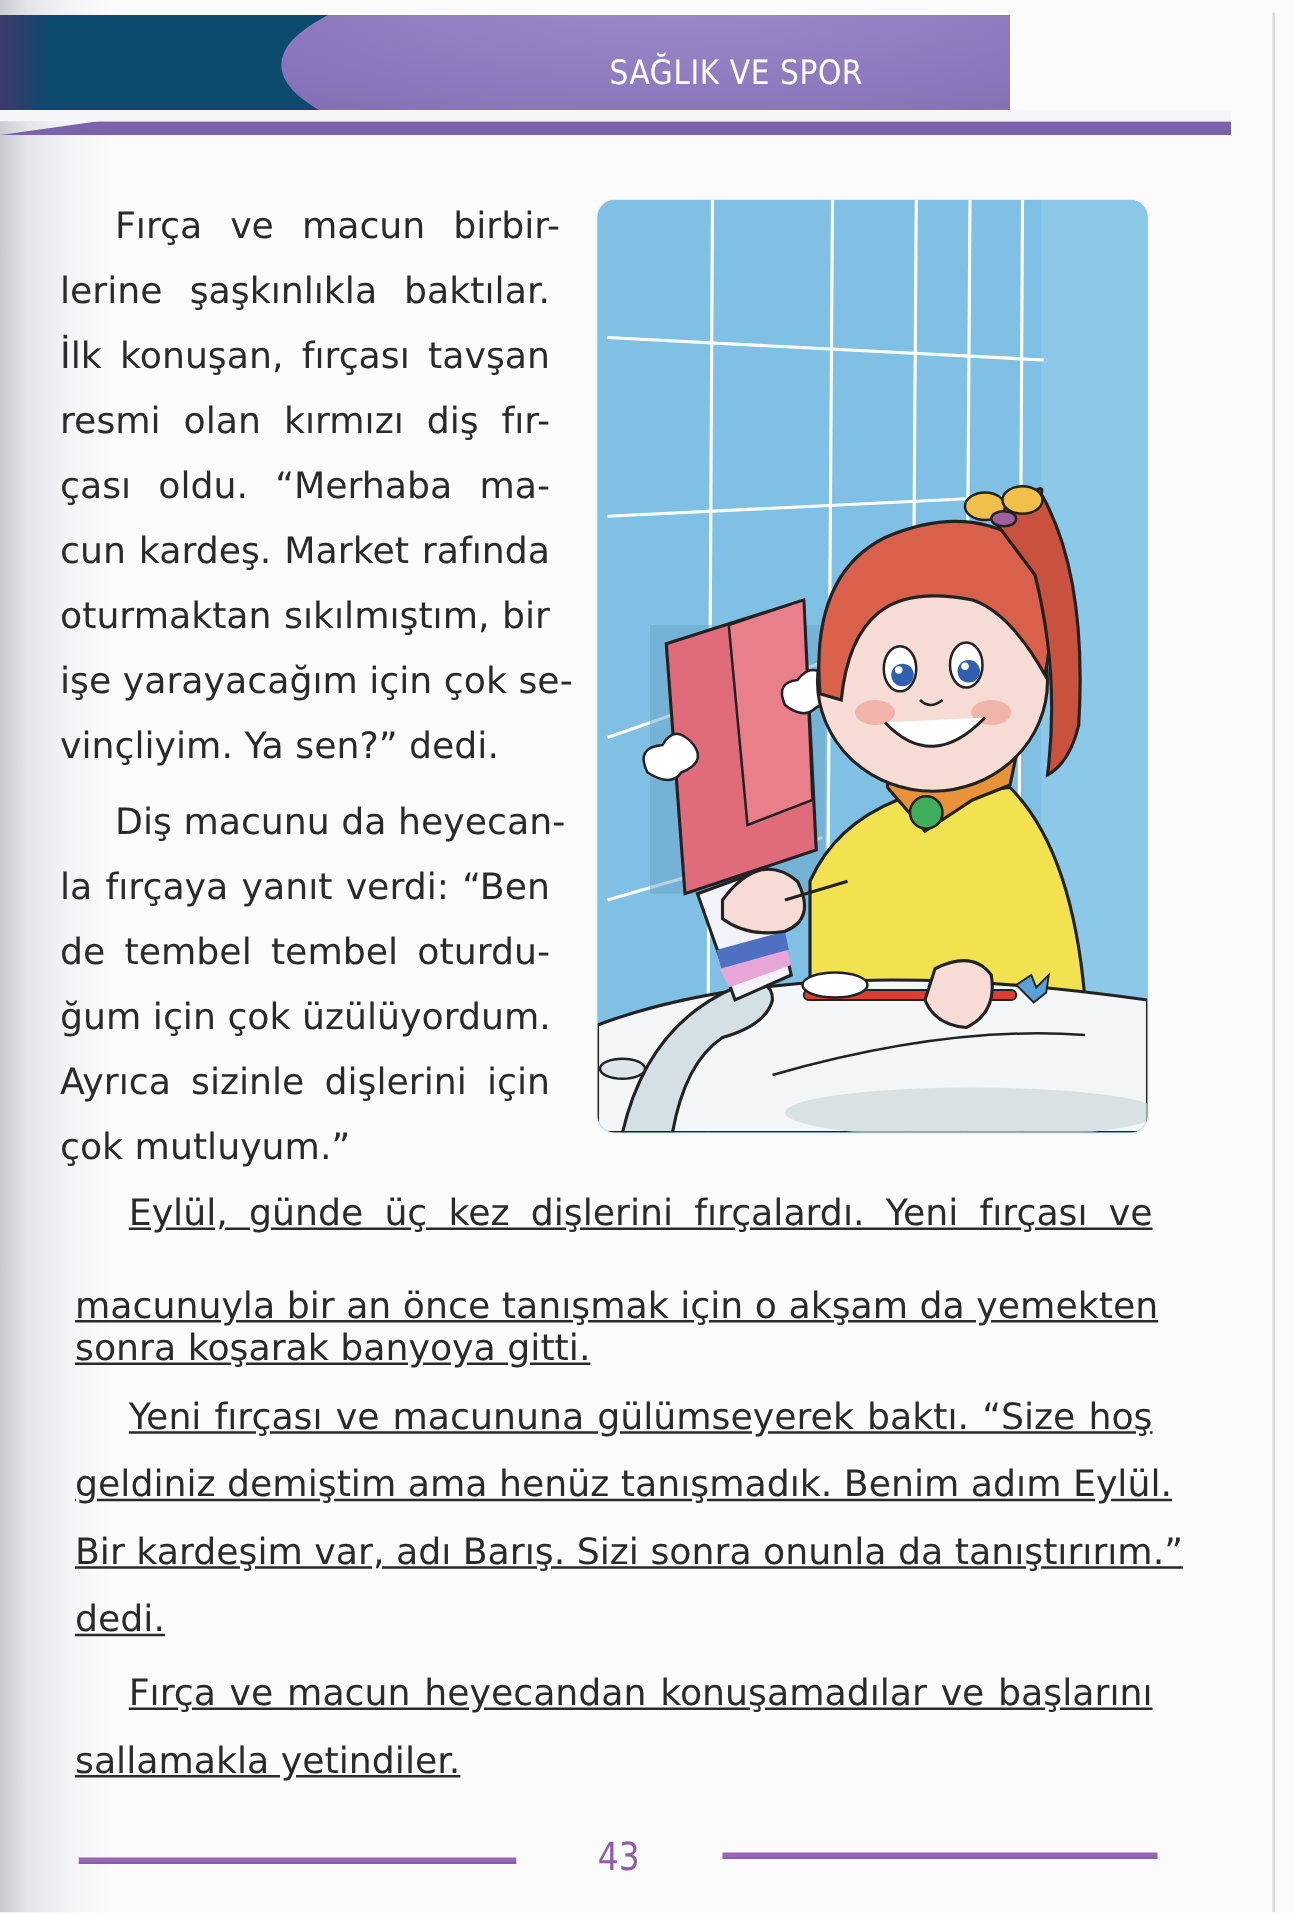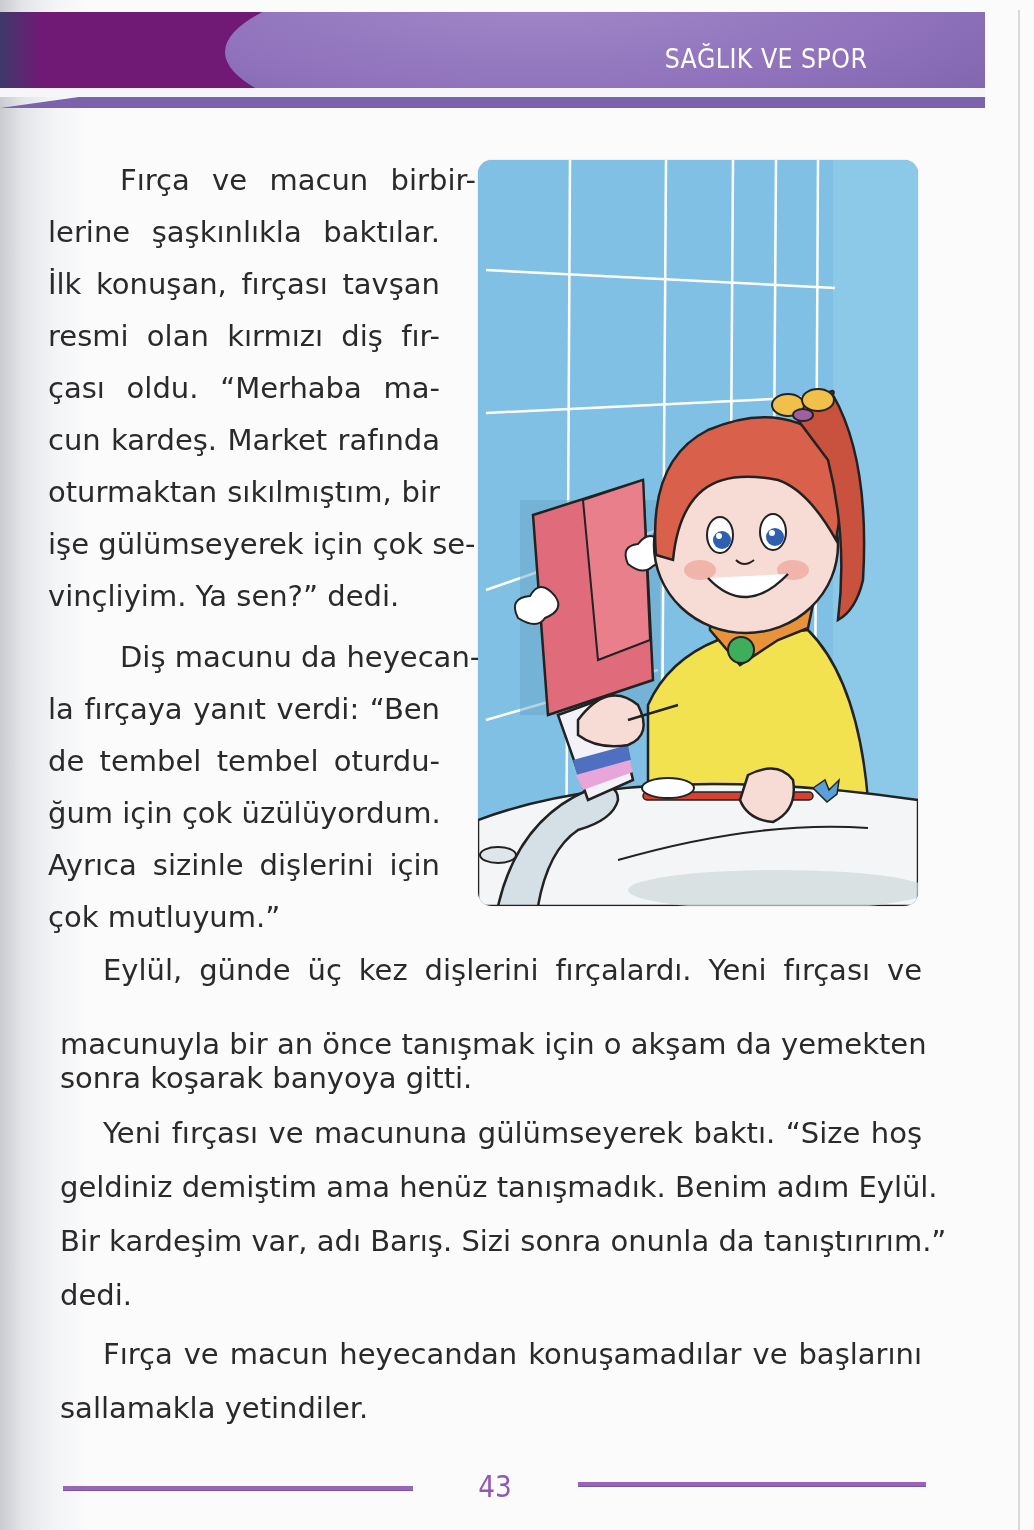--- a/index.html
+++ b/index.html
@@ -11,22 +11,22 @@
   }
   .gutter {
     position:absolute; left:0; top:0; width:90px; height:1530px;
     background:linear-gradient(90deg, #c9cbd0 0%, #e3e5e9 25%, #f3f4f6 60%, rgba(251,251,252,0) 100%);
   }
   .right-edge {
     position:absolute; left:1018px; top:10px; width:2px; height:1520px; background:#d8d9dc;
   }
   
   .header-band {
-    position:absolute; left:0; top:12px; width:985px; height:76px;
-    background:#701a75; overflow:hidden;
+    position:absolute; left:0; top:12px; width:808px; height:76px;
+    background:#0c4a6e; overflow:hidden;
   }
   .header-band .wave {
     position:absolute; left:225px; top:-60px; width:900px; height:200px;
     border-radius:50%;
     background:radial-gradient(ellipse at 35% 20%, #a58fce 0%, #9177bf 45%, #7e66b0 75%);
     opacity:0.95;
   }
   .header-band .left-shade {
     position:absolute; left:0; top:0; width:40px; height:100%;
     background:linear-gradient(90deg, #3d3a6a, rgba(122,98,173,0));
@@ -43,22 +43,22 @@
     position:absolute; left:0; top:97px; width:985px; height:11px;
     background:#7a62ad;
     clip-path:polygon(0 100%, 8% 0, 100% 0, 100% 100%);
   }
   
   .line {
     position:absolute; font-size:29px; line-height:34px; white-space:nowrap;
     text-align:justify; text-align-last:justify;
   }
   .col { left:48px; width:392px; }
-  .col.indent { left:92px; width:356px;margin-left:28px; }
-  .full { left:60px; width:862px; }
+  .col.indent { left:92px; width:356px; }
+  .full { left:60px; width:862px;text-decoration:underline; }
   .full.indent { left:103px; width:819px; }
   .last { text-align-last:left; }
   
   .illus {
     position:absolute; left:478px; top:160px; width:440px; height:746px;
     border-radius:14px; overflow:hidden; background:#7fc0e4;
     box-shadow:0 0 2px rgba(0,0,0,0.15);
   }
   .illus svg { display:block; }
   
@@ -84,21 +84,21 @@
 <div class="stripe-white"></div>
 <div class="stripe-purple"></div>
 
 <div class="line col indent" style="top:163px">Fırça ve macun birbir-</div>
 <div class="line col" style="top:215px">lerine şaşkınlıkla baktılar.</div>
 <div class="line col" style="top:267px">İlk konuşan, fırçası tavşan</div>
 <div class="line col" style="top:319px">resmi olan kırmızı diş fır-</div>
 <div class="line col" style="top:371px">çası oldu. “Merhaba ma-</div>
 <div class="line col" style="top:423px">cun kardeş. Market rafında</div>
 <div class="line col" style="top:475px">oturmaktan sıkılmıştım, bir</div>
-<div class="line col" style="top:527px">işe gülümseyerek için çok se-</div>
+<div class="line col" style="top:527px">işe yarayacağım için çok se-</div>
 <div class="line col last" style="top:579px">vinçliyim. Ya sen?” dedi.</div>
 
 <div class="line col indent" style="top:640px">Diş macunu da heyecan-</div>
 <div class="line col" style="top:692px">la fırçaya yanıt verdi: “Ben</div>
 <div class="line col" style="top:744px">de tembel tembel oturdu-</div>
 <div class="line col" style="top:796px">ğum için çok üzülüyordum.</div>
 <div class="line col" style="top:848px">Ayrıca sizinle dişlerini için</div>
 <div class="line col last" style="top:900px">çok mutluyum.”</div>
 
 <div class="line full indent" style="top:953px">Eylül, günde üç kez dişlerini fırçalardı. Yeni fırçası ve</div>

